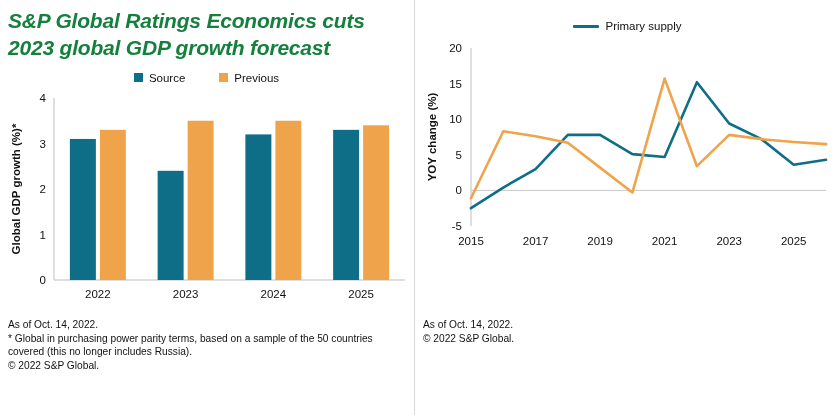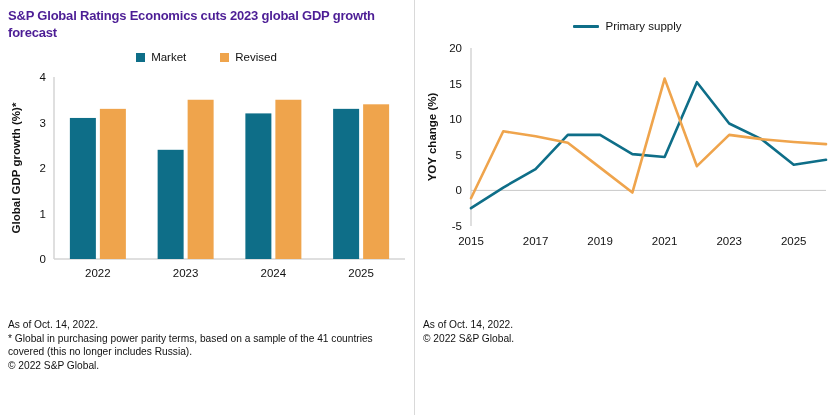--- a/index.html
+++ b/index.html
@@ -36,26 +36,27 @@
   }
   .divider {
     position: absolute;
     left: 414px;
     top: 0;
     width: 1px;
     height: 415px;
     background: #d9d9d9;
   }
   .chart-title {
-    font-size: 13px;
+    font-size: 21px;
     font-weight: 700;
     line-height: 1.28;
     letter-spacing: -0.2px;
     margin: 0 0 4px 0;
-    color: #4c1d95;
+    color: #15803d;
+    font-style: italic;
   }
   .legend {
     display: flex;
     justify-content: center;
     align-items: center;
     gap: 34px;
     margin-top: 8px;
     margin-bottom: 4px;
     height: 16px;
   }
@@ -101,25 +102,25 @@
 
 <div class="page">
 
   <div class="panel panel-left">
 
     <h2 class="chart-title">S&amp;P Global Ratings Economics cuts 2023 global GDP growth forecast</h2>
 
     <div class="legend">
       <span class="legend-item">
         <span class="legend-swatch" style="background:#0e6e88"></span>
-        <span>Market</span>
+        <span>Source</span>
       </span>
       <span class="legend-item">
         <span class="legend-swatch" style="background:#efa44c"></span>
-        <span>Revised</span>
+        <span>Previous</span>
       </span>
     </div>
 
     <div class="plot-wrap">
       <svg id="bar-chart" width="405" height="218" viewBox="0 0 405 218">
           <text x="38" y="194" text-anchor="end" class="axis-tick">0</text>
           <text x="38" y="148.5" text-anchor="end" class="axis-tick">1</text>
           <text x="38" y="103" text-anchor="end" class="axis-tick">2</text>
           <text x="38" y="57.5" text-anchor="end" class="axis-tick">3</text>
           <text x="38" y="12" text-anchor="end" class="axis-tick">4</text>
@@ -136,21 +137,21 @@
           <rect x="267.375" y="30.75" width="26" height="159.25" fill="#efa44c"></rect>
           <text x="265.375" y="208" text-anchor="middle" class="axis-tick">2024</text>
           <rect x="325.125" y="39.849999999999994" width="26" height="150.15" fill="#0e6e88"></rect>
           <rect x="355.125" y="35.30000000000001" width="26" height="154.7" fill="#efa44c"></rect>
           <text x="353.125" y="208" text-anchor="middle" class="axis-tick">2025</text>
         </svg>
     </div>
 
     <div class="footnotes fn-left">
       <div>As of Oct. 14, 2022.</div>
-      <div>* Global in purchasing power parity terms, based on a sample of the 41 countries covered (this no longer includes Russia).</div>
+      <div>* Global in purchasing power parity terms, based on a sample of the 50 countries covered (this no longer includes Russia).</div>
       <div>© 2022 S&amp;P Global.</div>
     </div>
   </div>
 
   <div class="divider"></div>
 
   <div class="panel panel-right">
 
 
     <div class="legend legend-right">

